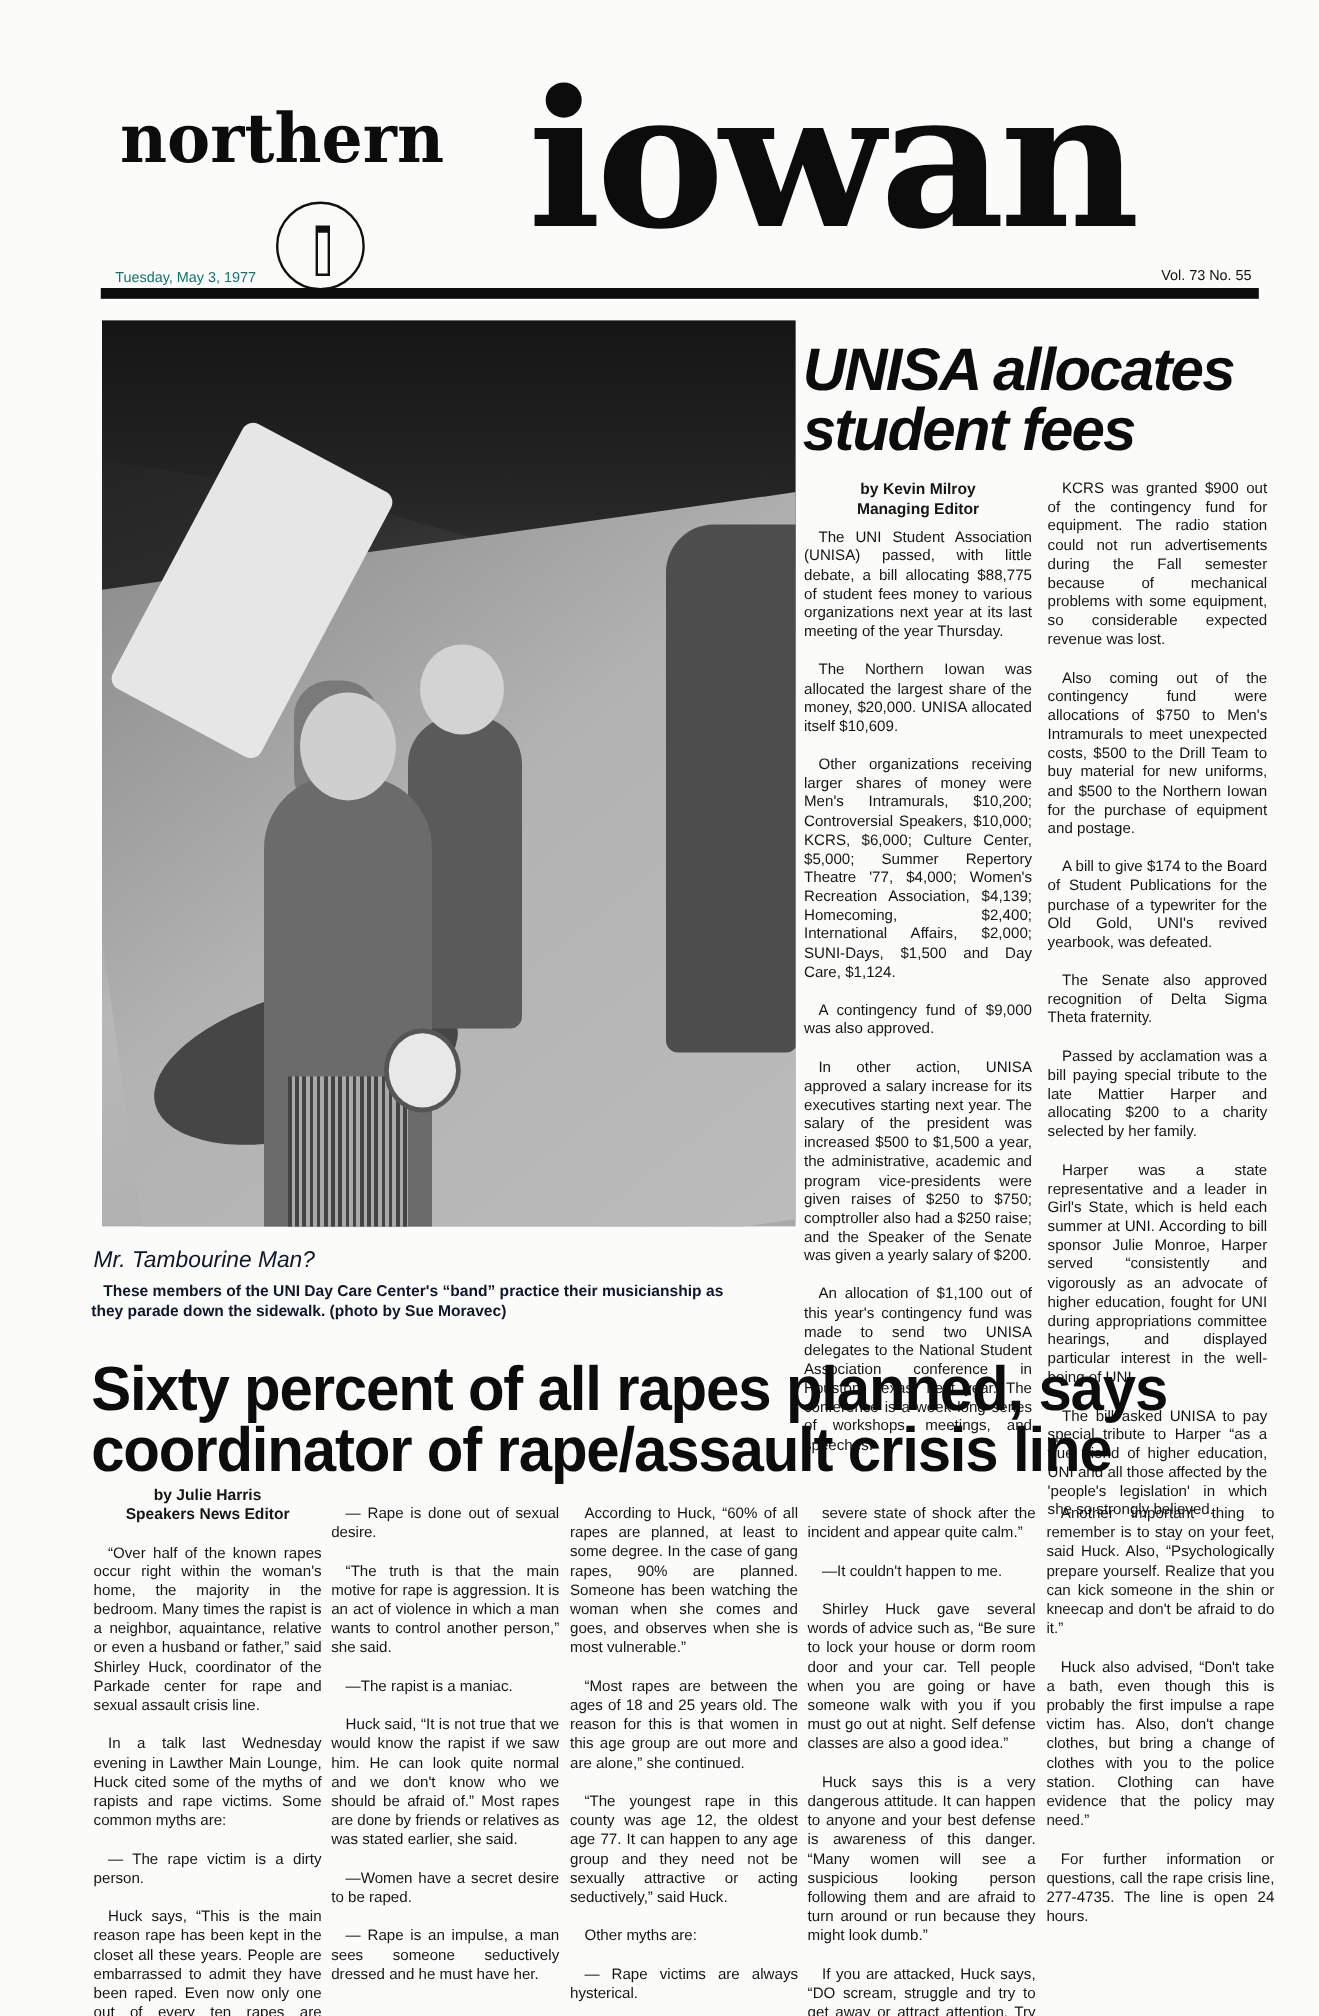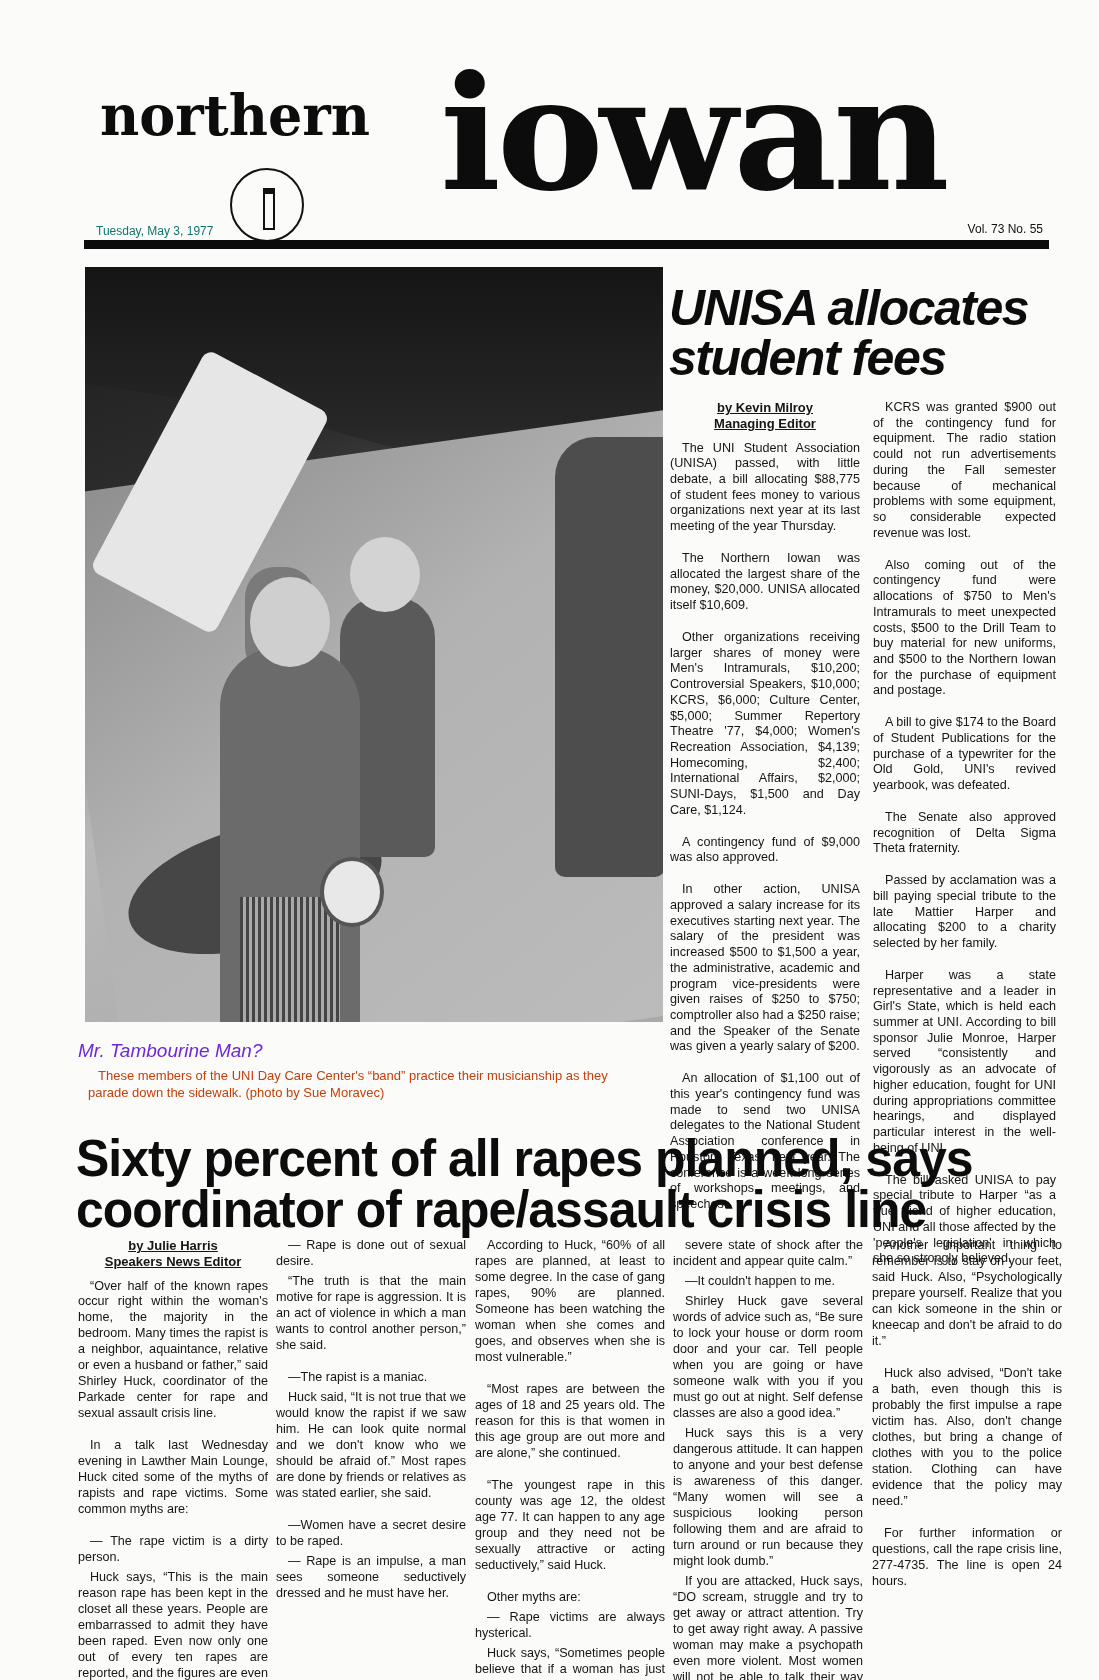--- a/index.html
+++ b/index.html
@@ -28,37 +28,37 @@
   #photo .kid1 .legs { position:absolute; left:20px; top:250px; width:100px; height:170px; background: repeating-linear-gradient(90deg,#444 0 3px,#aaa 3px 6px); }
   #photo .kid2 { position:absolute; left:255px; top:330px; width:95px; height:260px; background:#5a5a5a; border-radius:40px 40px 10px 10px; }
   #photo .kid2 .head { position:absolute; left:10px; top:-60px; width:70px; height:75px; background:#d3d3d3; border-radius:50%; }
   #photo .kid3 { position:absolute; left:160px; top:300px; width:70px; height:110px; background:#7a7a7a; border-radius:30px; }
   #photo .flag { position:absolute; left:55px; top:100px; width:140px; height:250px; background:#e6e6e6; transform: rotate(28deg); border-radius:10px; }
   #photo .kid4 { position:absolute; left:470px; top:170px; width:110px; height:440px; background:#4d4d4d; border-radius:40px 0 10px 10px; }
   #photo .tamb { position:absolute; left:235px; top:590px; width:64px; height:70px; background:#e8e8e8; border:4px solid #555; border-radius:50%; }
   #photo .shadow { position:absolute; left:40px; top:560px; width:260px; height:120px; background:#222; border-radius:50%; opacity:.75; transform: rotate(-15deg); }
 
   
-  #cap-title { left: 78px; top: 1040px; font-size: 19px; font-style: italic; color: #6d28d9; }
-  #cap-text { left: 88px; top: 1068px; width: 540px; font-size: 13px; font-weight: normal; line-height: 1.28; text-indent: 10px; color: #c2410c; }
+  #cap-title { left: 78px; top: 1040px; font-size: 19px; font-style: italic; color: #0f172a; }
+  #cap-text { left: 76px; top: 1068px; width: 540px; font-size: 13px; font-weight: bold; line-height: 1.28; text-indent: 10px; color: #0f172a; }
 
   
   #unisa-head { left: 669px; top: 283px; width: 390px; font-size: 50px; font-weight: bold; font-style: italic; line-height: 1.0; letter-spacing: -1.5px; color: #0c0c0c; }
 
   .col { position: absolute; font-size: 12.6px; line-height: 1.25; text-align: justify; color: #151515; }
   .col p { text-indent: 12px; margin-bottom: 16px; }
-  .byline { text-align: center; font-weight: bold; font-size: 13px; line-height: 1.25; margin-bottom: 8px; text-decoration: underline; }
+  .byline { text-align: center; font-weight: bold; font-size: 13px; line-height: 1.25; margin-bottom: 8px; }
 
   #u-col1 { left: 670px; top: 400px; width: 190px; }
   #u-col2 { left: 873px; top: 400px; width: 183px; }
 
   
   #r-head { left: 76px; top: 1133px; width: 990px; font-size: 52px; font-weight: bold; line-height: 0.98; letter-spacing: -1px; color: #0c0c0c; transform: scaleX(0.96); transform-origin: left top; }
   .rcol { position: absolute; top: 1238px; width: 190px; font-size: 12.6px; line-height: 1.27; text-align: justify; color: #151515; }
-  .rcol p { text-indent: 12px; margin-bottom: 4px; }
+  .rcol p { text-indent: 12px; margin-bottom: 4px; margin-top: 16px; }
   .rcol p.gap { margin-bottom: 16px; }
   #r-col1 { left: 78px; }
   #r-col2 { left: 276px; }
   #r-col3 { left: 475px; }
   #r-col4 { left: 673px; }
   #r-col5 { left: 872px; }
 </style>
 </head>
 <body>
 

